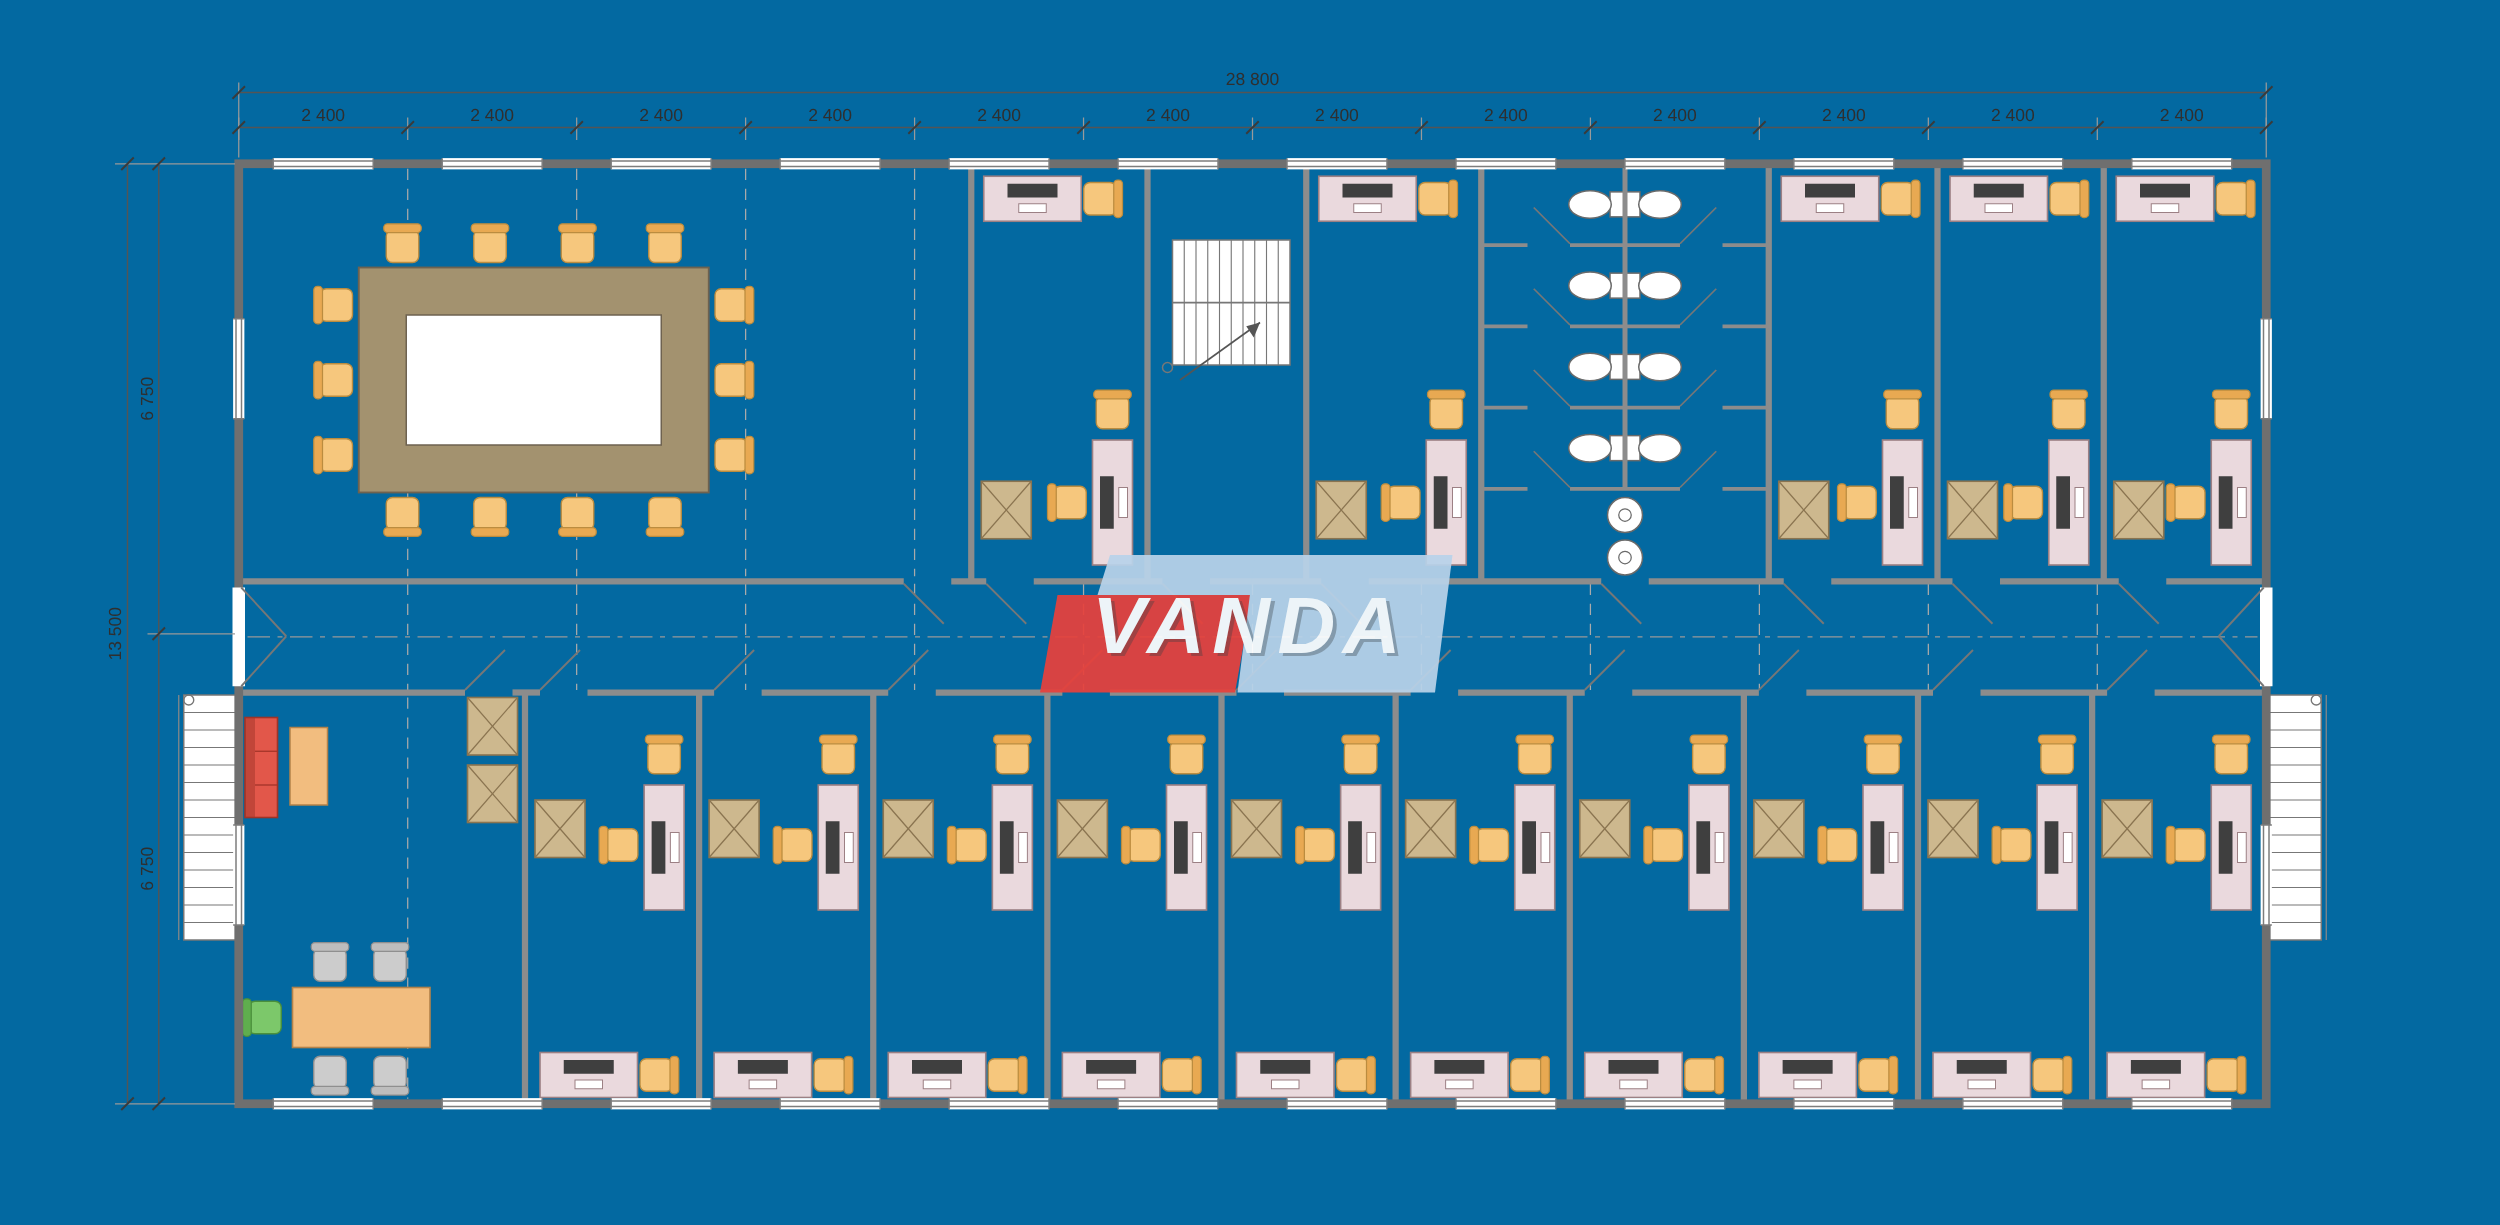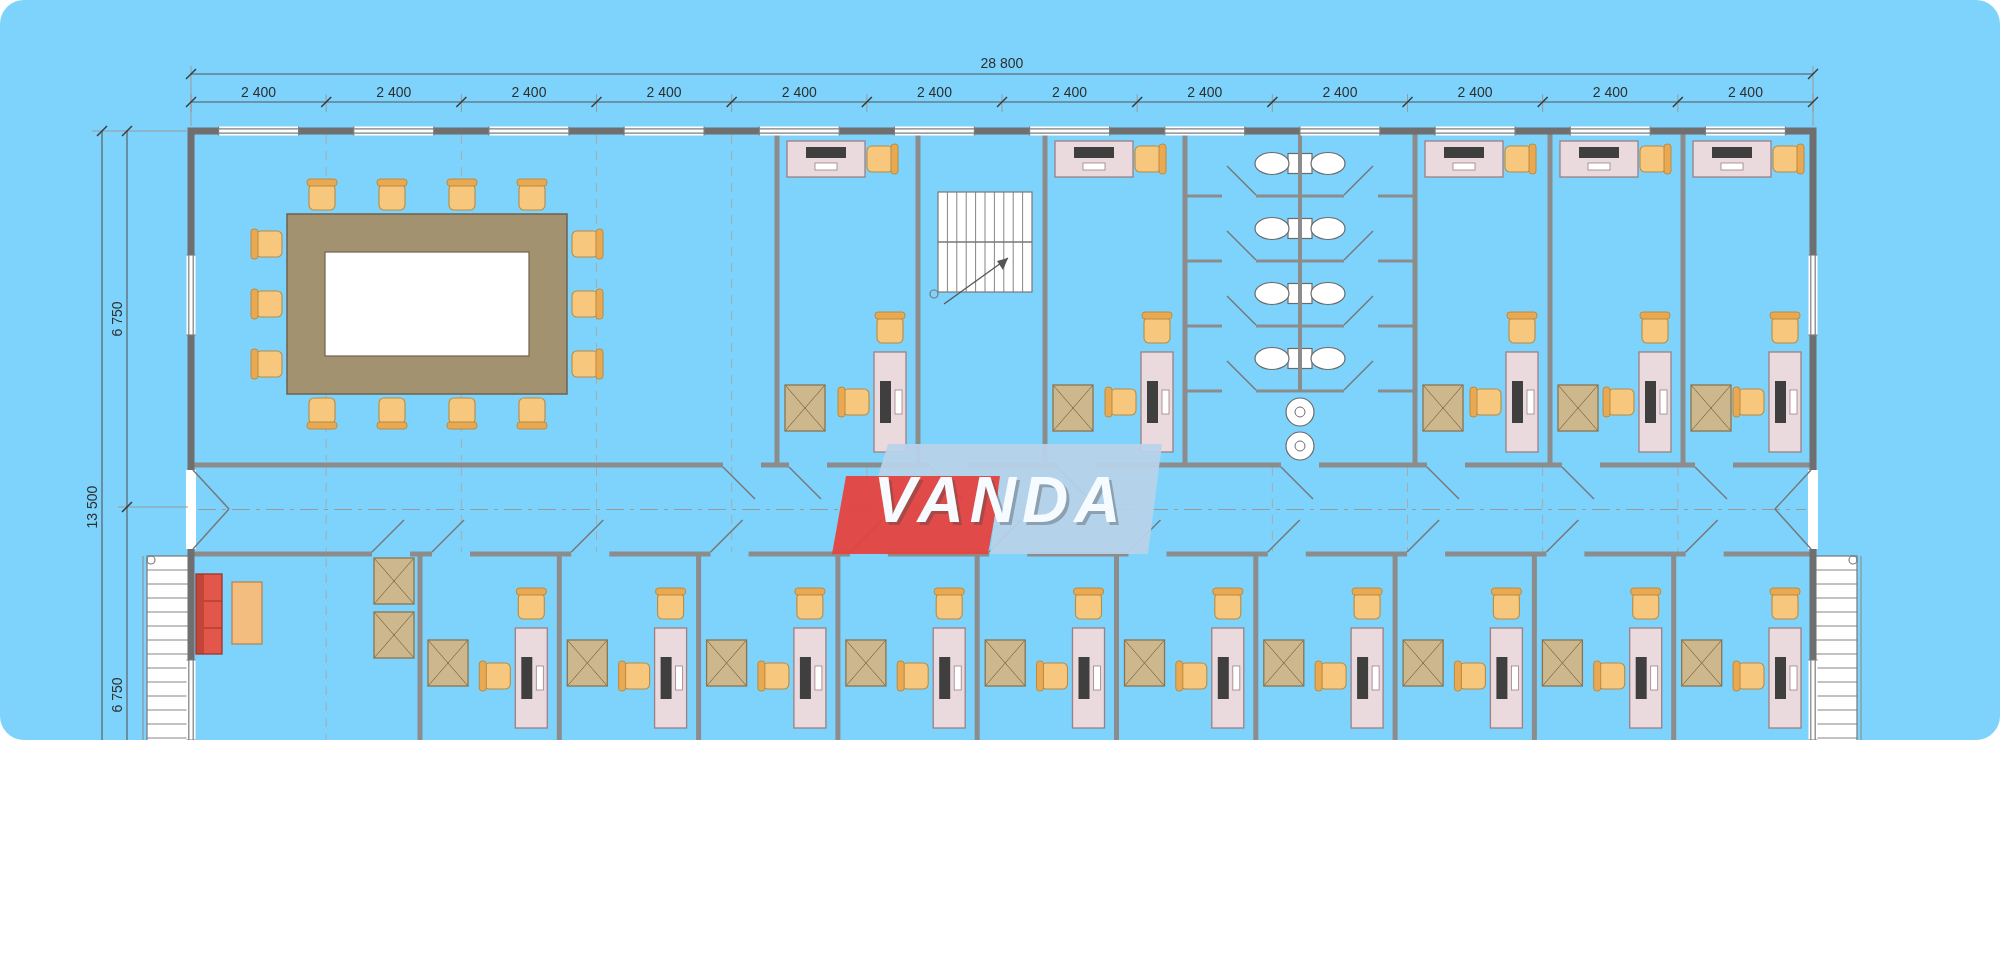--- a/index.html
+++ b/index.html
@@ -1,17 +1,17 @@
 <!DOCTYPE html>
 <html><head>
 <meta charset="utf-8">
 <style>
   html,body{margin:0;padding:0;background:#ffffff;}
-  .page{position:relative;width:2000px;height:740px;background:#7dd3fc;overflow:hidden;
-        font-family:"Liberation Sans",sans-serif;border-radius:24px;}
+  .page{position:relative;width:2000px;height:980px;background:#0369a1;overflow:hidden;
+        font-family:"Liberation Sans",sans-serif;}
   svg{display:block;}
   svg text{font-family:"Liberation Sans",sans-serif;}
 </style>
 </head>
 <body>
 
 <div class="page">
   <svg id="plan-svg" width="2000" height="980" viewBox="0 0 2000 980">
       <g>
         <line x1="326.16666666666663" y1="467" x2="326.16666666666663" y2="552" stroke="#aaaaaa" stroke-width="1" fill="none" stroke-dasharray="9 7"></line>

